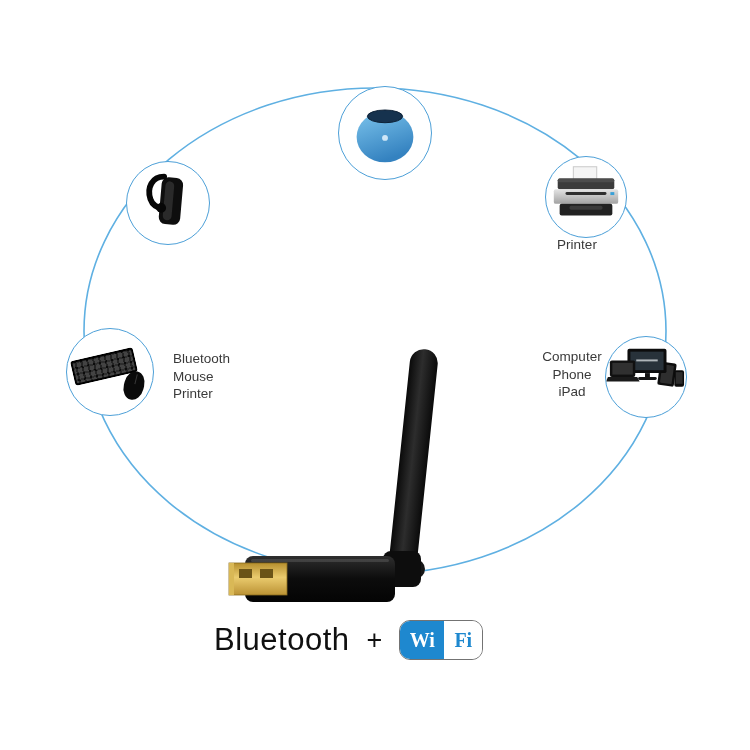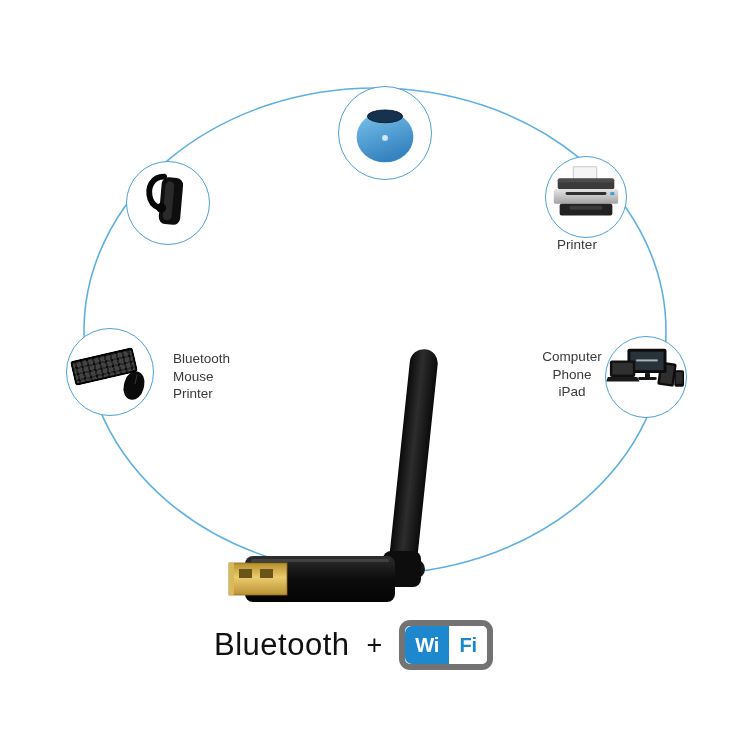--- a/index.html
+++ b/index.html
@@ -35,22 +35,22 @@
   .mouse::after{
     content:"";position:absolute;left:9.5px;top:3px;width:1px;height:10px;background:#3a3a3a;
   }
   
   .footer{
     position:absolute;left:214px;top:620px;display:flex;align-items:center;gap:17px;
   }
   .footer .title{font-size:31px;color:#101010;font-weight:500;letter-spacing:0.5px;}
   .footer .plus{font-size:27px;color:#101010;font-weight:500;}
   .wifi-badge{
-    display:flex;height:38px;width:82px;border:6px solid #737373;border-radius:11px;
-    overflow:hidden;background:#fff;box-sizing:content-box;
+    display:flex;height:38px;width:82px;border:1px solid #737373;border-radius:11px;
+    overflow:hidden;background:#fff;box-sizing:content-box;font-family:Liberation Serif, serif;
   }
   .wifi-wi{
     background:#1e88cf;color:#fff;width:44px;display:flex;align-items:center;
     justify-content:center;font-weight:700;font-size:20px;border-radius:7px 0 0 7px;
   }
   .wifi-fi{
     background:#fff;color:#1e88cf;flex:1;display:flex;align-items:center;
     justify-content:center;font-weight:700;font-size:20px;
   }
 </style>

